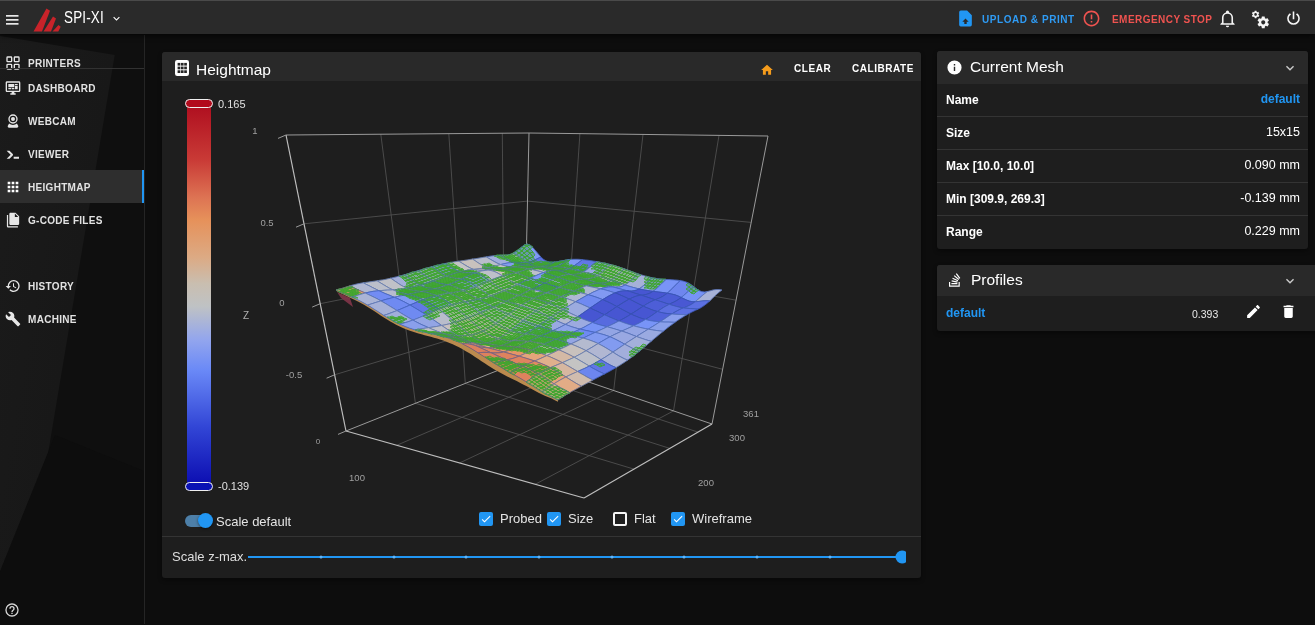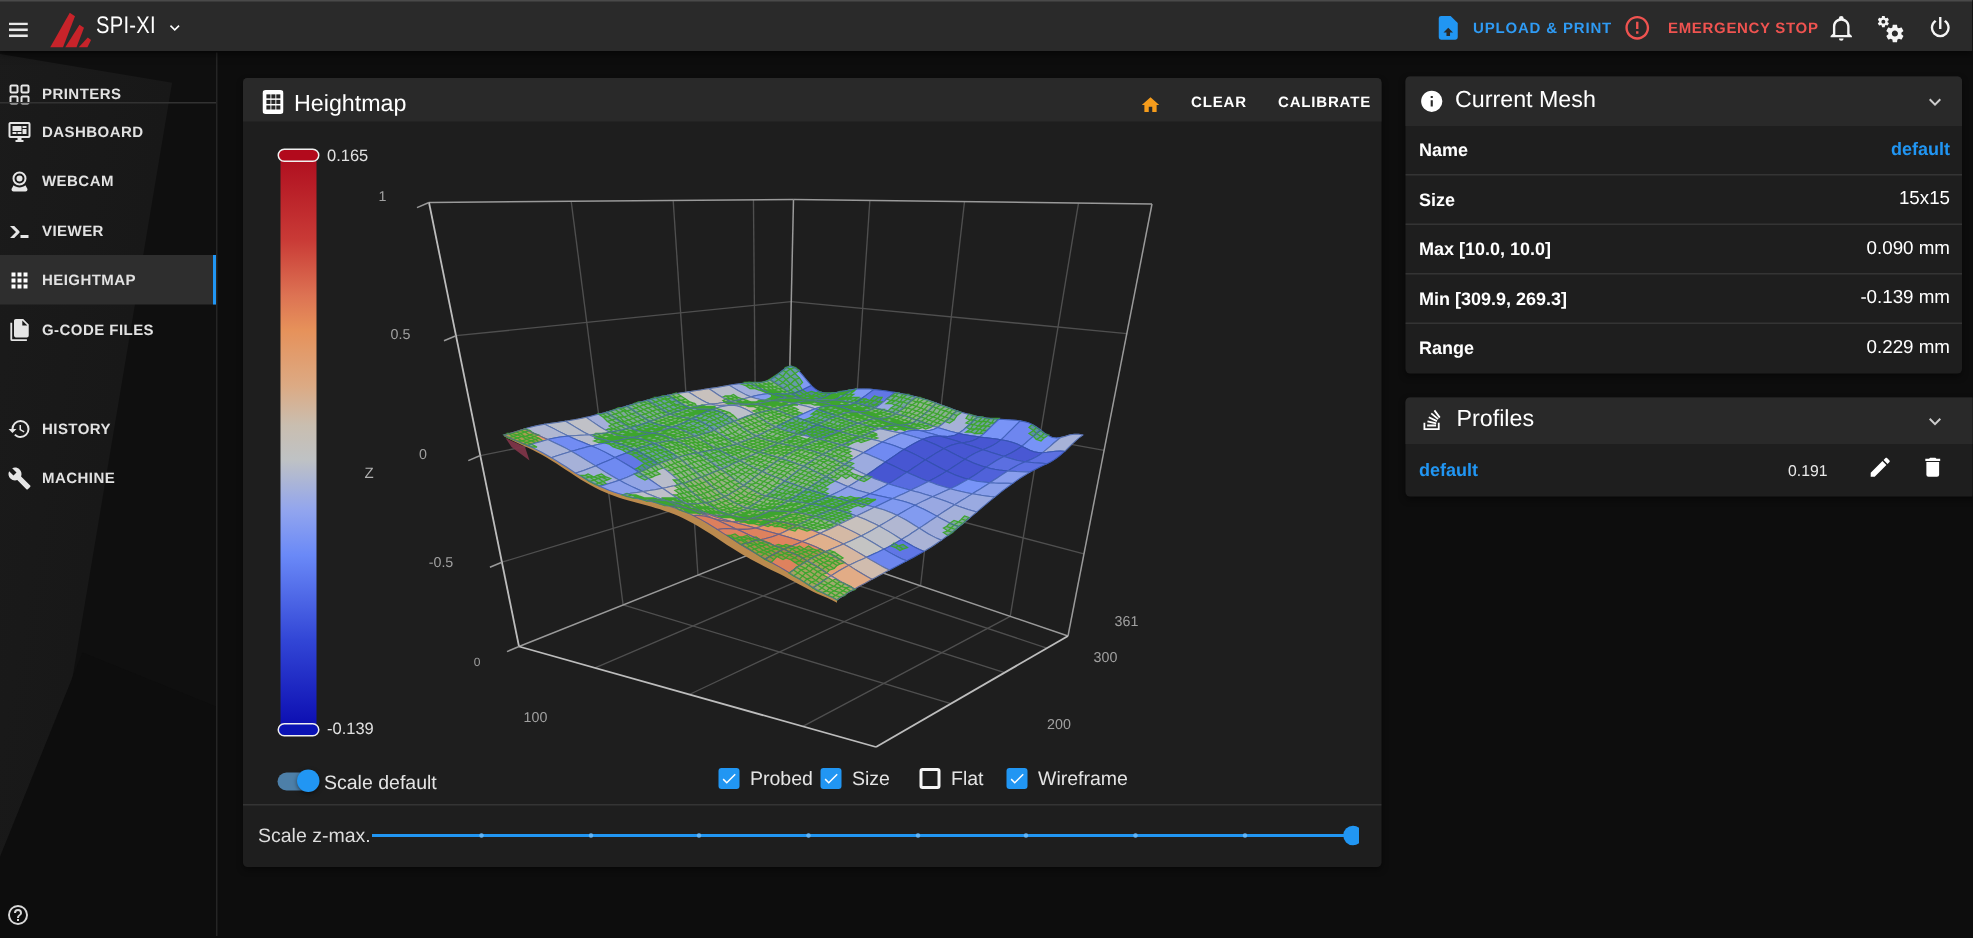--- a/index.html
+++ b/index.html
@@ -806,20 +806,20 @@
 <div class="card" style="left:937px;top:265px;width:426px;height:66px">
   <div class="chead" style="height:31px"></div>
   <svg class="abs" style="left:10px;top:7px" width="16" height="16" viewBox="0 0 24 24">
       <path d="M17.36,20.2V14.82H19.15V22H3V14.82H4.8V20.2H17.36M6.77,14.32L7.14,12.56L15.93,14.41L15.56,16.17L6.77,14.32M7.93,10.11L8.69,8.5L16.83,12.28L16.07,13.9L7.93,10.11M10.19,6.12L11.34,4.74L18.24,10.5L17.09,11.87L10.19,6.12M14.64,1.87L20,9.08L18.56,10.15L13.2,2.94L14.64,1.87M6.59,18.41V16.61H15.57V18.41H6.59Z" fill="#fff"></path>
     </svg>
   <div class="ctitle" style="left:34px;top:6px">Profiles</div>
   <svg class="abs" style="left:345px;top:8px" width="16" height="16" viewBox="0 0 24 24">
       <path d="M7.41,8.58L12,13.17L16.59,8.58L18,10L12,16L6,10L7.41,8.58Z" fill="#ccc"></path>
     </svg>
   <div class="rowlbl" style="top:41px;color:#2196f3">default</div>
-  <div class="abs" style="left:255px;top:43px;color:#e8e8e8;font-size:10.5px">0.191</div>
+  <div class="abs" style="left:255px;top:43px;color:#e8e8e8;font-size:10.5px">0.393</div>
   <svg class="abs" style="left:308px;top:38px" width="17" height="17" viewBox="0 0 24 24">
       <path d="M20.71,7.04C21.1,6.65 21.1,6 20.71,5.63L18.37,3.29C18,2.9 17.35,2.9 16.96,3.29L15.12,5.12L18.87,8.87M3,17.25V21H6.75L17.81,9.93L14.06,6.18L3,17.25Z" fill="#fff"></path>
     </svg>
   <svg class="abs" style="left:343px;top:38px" width="17" height="17" viewBox="0 0 24 24">
       <path d="M19,4H15.5L14.5,3H9.5L8.5,4H5V6H19M6,19A2,2 0 0,0 8,21H16A2,2 0 0,0 18,19V7H6V19Z" fill="#fff"></path>
     </svg>
 </div>
 
 </body></html>

